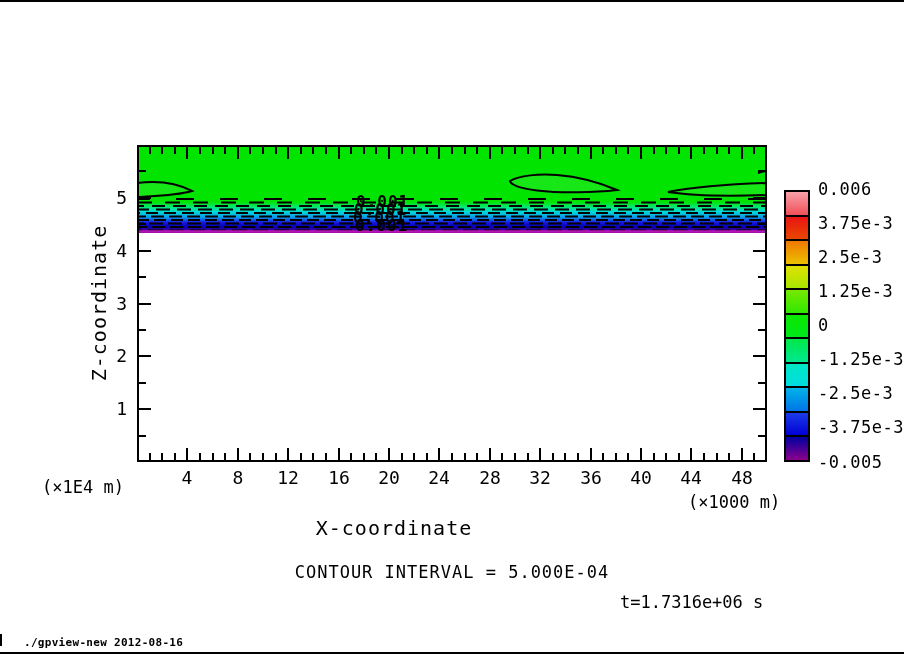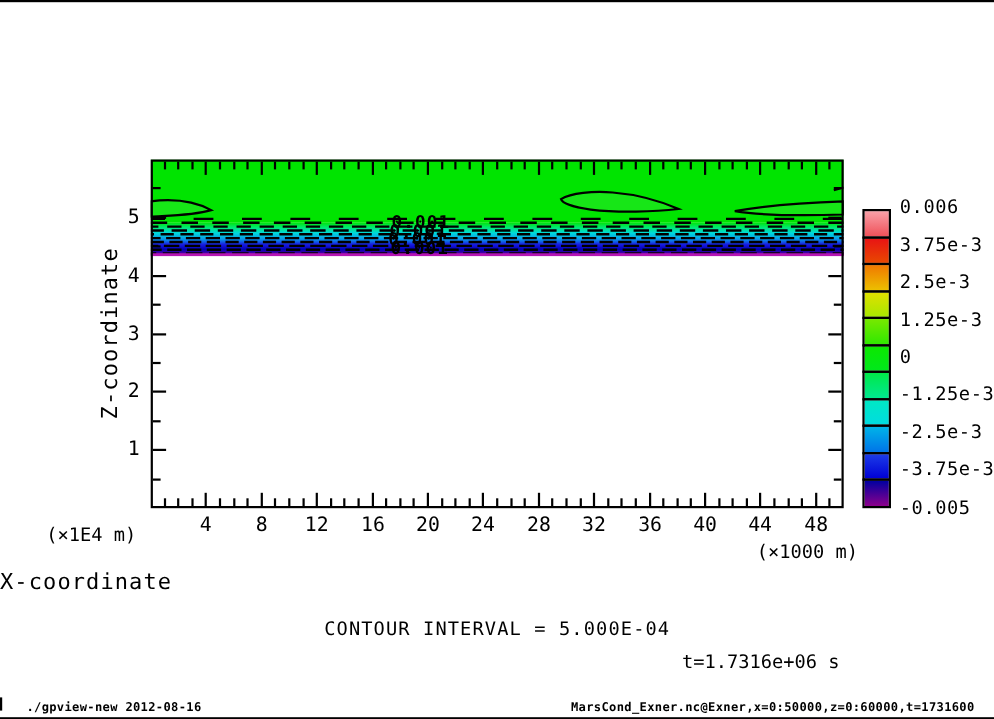--- a/index.html
+++ b/index.html
@@ -1,20 +1,20 @@
 <!DOCTYPE html>
 <html><head>
 <meta charset="utf-8">
 <style>
   html,body{margin:0;padding:0;background:#fff;}
   .canvas{position:relative;width:904px;height:654px;background:#ffffff;overflow:hidden;
           font-family:"DejaVu Sans Mono", monospace;color:#000;}
   .abs{position:absolute;}
   .title{left:0;top:78px;width:904px;text-align:center;font-size:24px;letter-spacing:1.5px;word-spacing:14px;}
-  .xaxis-label{left:0;top:516px;width:788px;text-align:left;font-size:20px;letter-spacing:1px;}
+  .xaxis-label{left:0;top:516px;width:788px;text-align:center;font-size:20px;letter-spacing:1px;}
   .yaxis-label{left:99px;top:303px;white-space:nowrap;font-size:20px;letter-spacing:1px;
                transform:translate(-50%,-50%) rotate(-90deg);}
   .unit-left{left:42px;top:477px;font-size:17px;}
   .unit-right{left:664px;top:492px;font-size:17px;margin-left:24px;}
   .contour-interval{left:0;top:562px;width:904px;text-align:center;font-size:17px;letter-spacing:1px;}
   .time-note{left:620px;top:592px;font-size:17px;}
   .footer{top:636px;font-size:11px;font-weight:bold;letter-spacing:0.3px;}
   .footer-left{left:24px;}
   .footer-right{right:18px;}
   .page-edge{left:0;width:904px;height:2px;background:#000;}
@@ -252,14 +252,13 @@
       <div class="abs cbar-lab" style="top: 349px;">-1.25e-3</div>
       <div class="abs cbar-lab" style="top: 383px;">-2.5e-3</div>
       <div class="abs cbar-lab" style="top: 417px;">-3.75e-3</div>
       <div class="abs cbar-lab" style="top: 452px;">-0.005</div>
     </div>
 
   <div class="abs contour-interval">CONTOUR INTERVAL = 5.000E-04</div>
   <div class="abs time-note">t=1.7316e+06 s</div>
 
   <div class="abs footer footer-left">./gpview-new  2012-08-16</div>
-  <div class="abs footer footer-right">MarsCond_Exner.nc@Exner,x=0:50000,z=0:60000,t=1731600</div>
 </div>
 
 </body></html>

